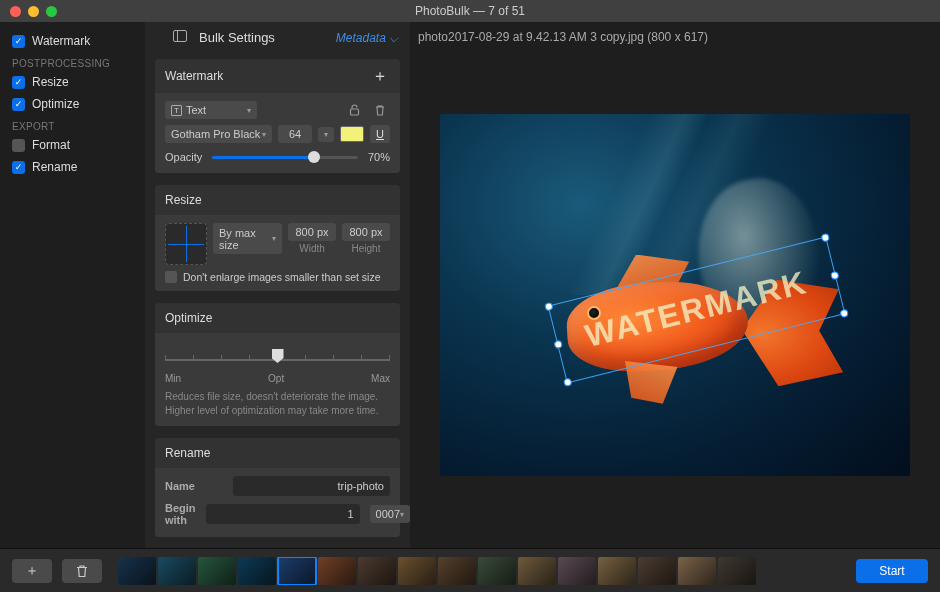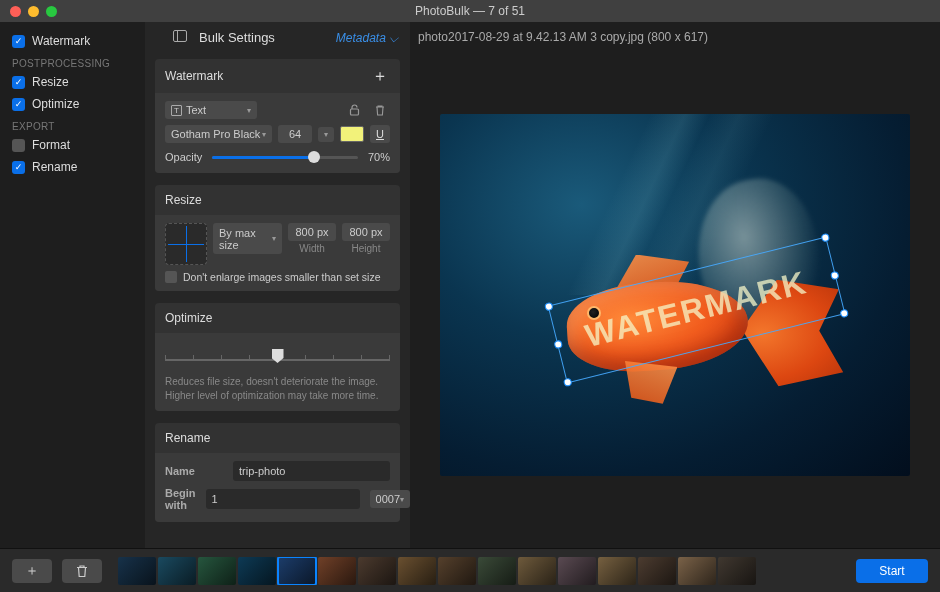--- a/index.html
+++ b/index.html
@@ -31,21 +31,21 @@
 .preset { color: #3a8ee6; font-style: italic; font-size: 12px; display: flex; align-items: center; gap: 3px; cursor: pointer; }
 
 .panel { background: #323232; margin: 6px 10px; border-radius: 4px; padding: 0; }
 .panel-header { display: flex; align-items: center; justify-content: space-between; padding: 8px 10px; font-size: 12px; color: #ddd; }
 .panel-body { background: #3a3a3a; padding: 8px 10px; border-radius: 0 0 4px 4px; font-size: 11px; }
 
 .row { display: flex; align-items: center; gap: 6px; margin-bottom: 6px; }
 .select { background: #4a4a4a; border: none; color: #ccc; font-size: 11px; padding: 3px 6px; border-radius: 3px; display: flex; align-items: center; justify-content: space-between; cursor: pointer; }
 .select .caret { font-size: 8px; color: #999; }
 .num-input { background: #4a4a4a; border: none; color: #ccc; font-size: 11px; padding: 3px 5px; border-radius: 3px; width: 34px; text-align: center; }
-.text-input { background: #2a2a2a; border: none; color: #ccc; font-size: 11px; padding: 4px 6px; border-radius: 3px; flex: 1; }
+.text-input { background: #2a2a2a; border: none; color: #ccc; font-size: 11px; padding: 4px 6px; border-radius: 3px; flex: 1; text-align: right; }
 .swatch { width: 24px; height: 16px; border-radius: 2px; border: 1px solid #666; }
 .icon-btn { width: 20px; height: 18px; display: flex; align-items: center; justify-content: center; color: #999; cursor: pointer; font-size: 11px; border-radius: 3px; }
 .icon-btn.box { background: #4a4a4a; }
 .spacer { flex: 1; }
 
 .slider-row { display: flex; align-items: center; gap: 10px; font-size: 11px; }
 .slider { flex: 1; position: relative; height: 16px; display: flex; align-items: center; }
 .slider-track { position: absolute; left: 0; right: 0; height: 3px; background: #555; border-radius: 2px; }
 .slider-fill { position: absolute; left: 0; height: 3px; background: #0a6fe8; border-radius: 2px; }
 .slider-thumb { position: absolute; width: 12px; height: 12px; background: #ddd; border-radius: 50%; transform: translateX(-50%); }
@@ -249,20 +249,25 @@
               <span></span>
               <span></span>
               <span></span>
               <span></span>
               <span></span>
               <span></span>
               <span></span>
             </div>
           <div class="opt-thumb"></div>
         </div>
+        <div class="opt-labels">
+          <span>Min</span>
+          <span>Opt</span>
+          <span>Max</span>
+        </div>
         <div class="hint">Reduces file size, doesn't deteriorate the image. Higher level of optimization may take more time.</div>
       </div>
     </div>
 
     <div class="panel">
       <div class="panel-header">
           <span>Rename</span>
         </div>
       <div class="panel-body">
         <div class="field-row">

